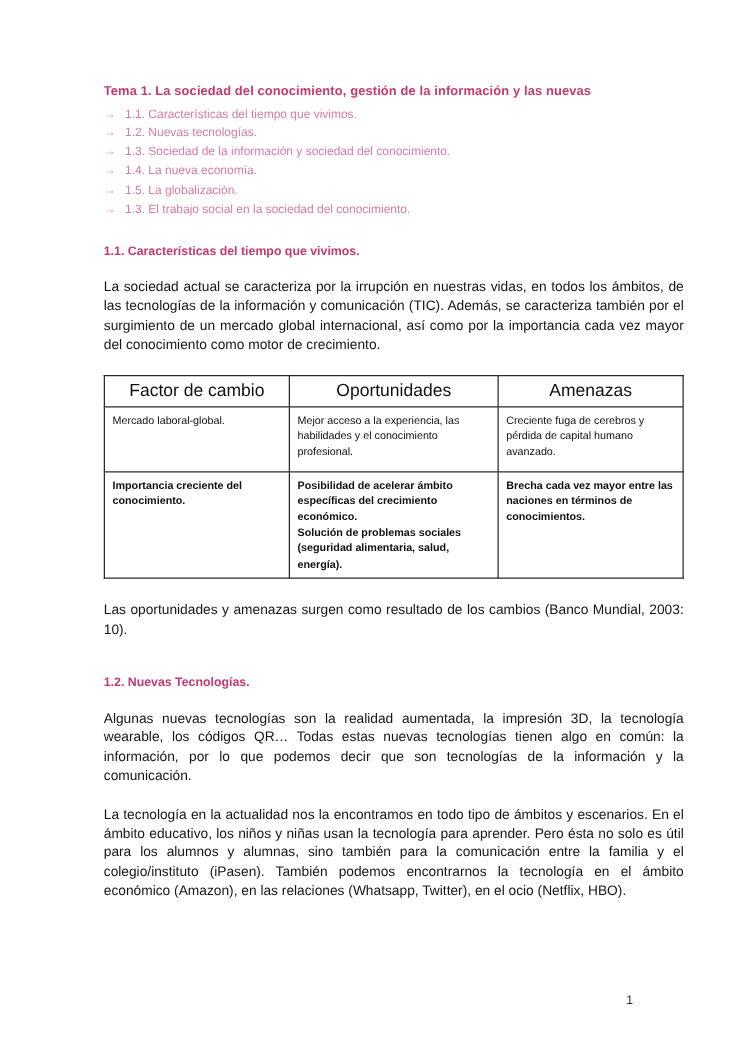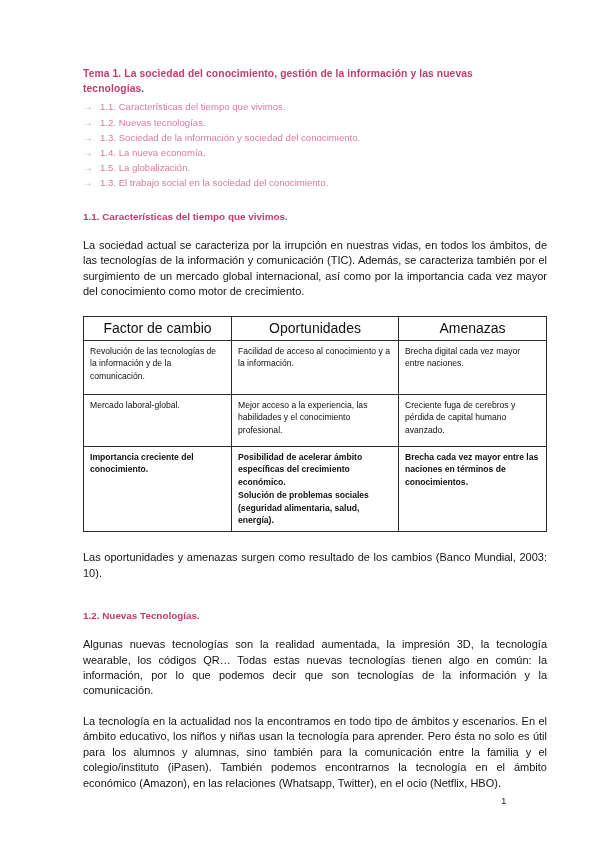--- a/index.html
+++ b/index.html
@@ -143,21 +143,20 @@
   }
 </style>
 </head>
 <body>
 
 <div class="page">
   <div class="content">
 
     <div class="doc-title">
       <span>Tema 1. La sociedad del conocimiento, gestión de la información y las nuevas</span>
-      <span class="lastline">tecnologías.</span>
     </div>
 
     <div class="sp-title-toc"></div>
 
     <ul class="toc">
       <li>
         <span class="arrow">→</span>
         <span>1.1. Características del tiempo que vivimos.</span>
       </li>
       <li>
@@ -199,27 +198,20 @@
           <col class="c3">
       </colgroup>
       <thead>
         <tr>
           <th>Factor de cambio</th>
           <th>Oportunidades</th>
           <th>Amenazas</th>
         </tr>
       </thead>
       <tbody>
-        <tr class="r1">
-          <td>Revolución de las tecnologías de la información y de la comunicación.</td>
-          <td>
-            <p>Facilidad de acceso al conocimiento y a la información.</p>
-          </td>
-          <td>Brecha digital cada vez mayor entre naciones.</td>
-        </tr>
         <tr class="r2">
           <td>Mercado laboral-global.</td>
           <td>
             <p>Mejor acceso a la experiencia, las habilidades y el conocimiento profesional.</p>
           </td>
           <td>Creciente fuga de cerebros y pérdida de capital humano avanzado.</td>
         </tr>
         <tr class="r3">
           <td>Importancia creciente del conocimiento.</td>
           <td>

